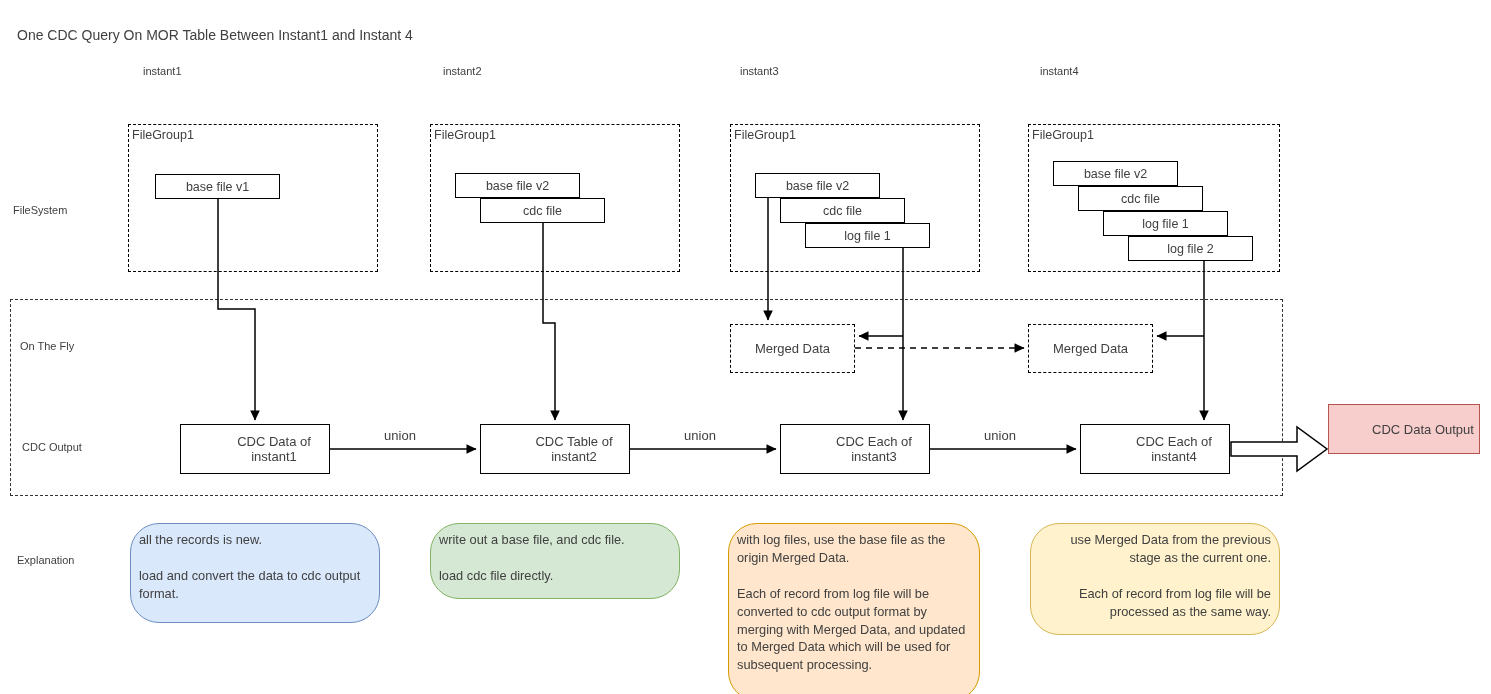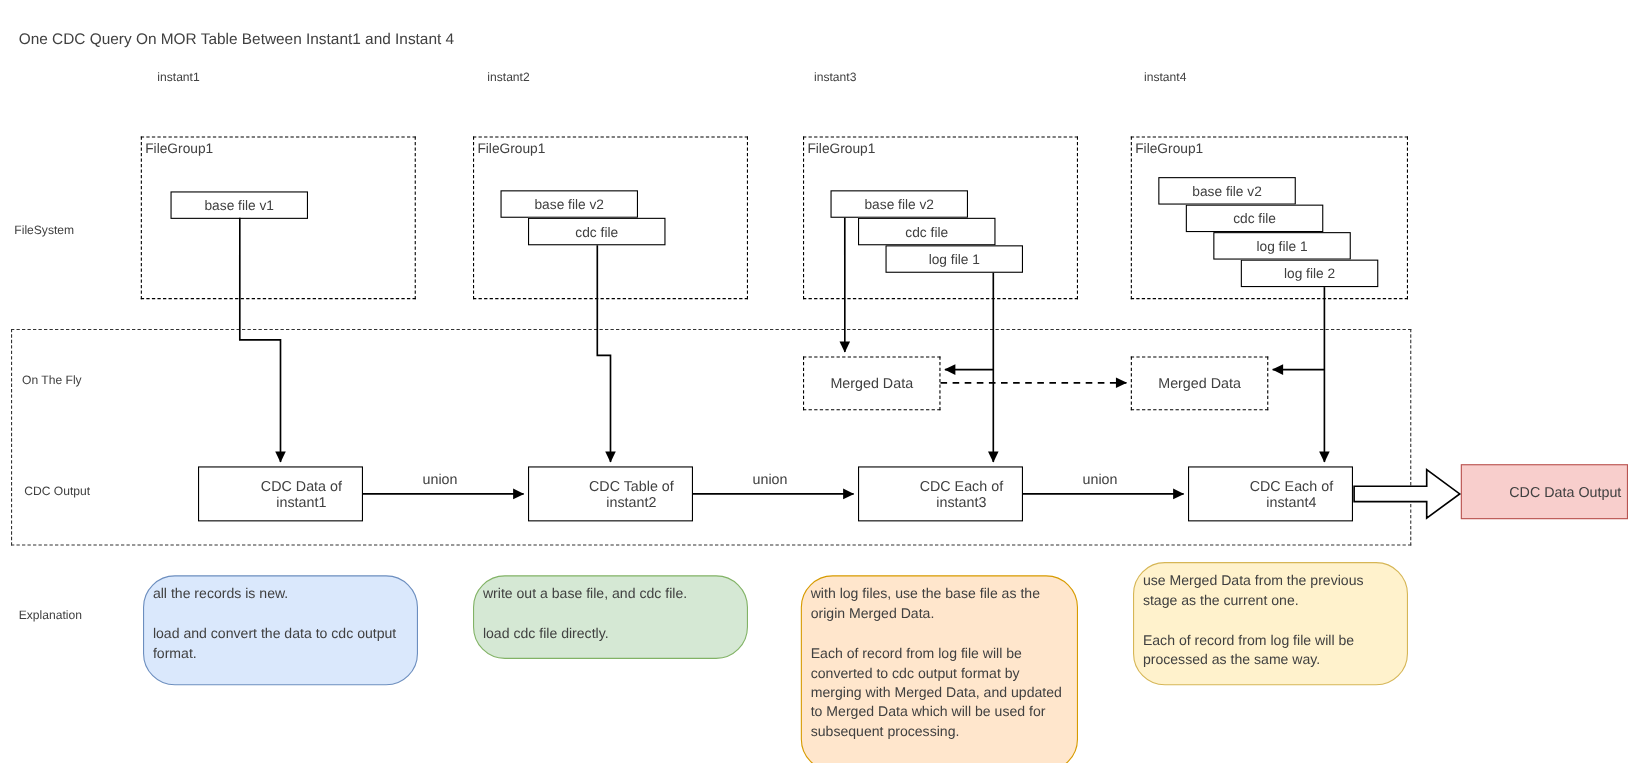--- a/index.html
+++ b/index.html
@@ -87,32 +87,32 @@
 
   <div class="abs node-box" style="left:180px; top:408px; width:150px; height:50px;">CDC Data of instant1</div>
   <div class="abs node-box" style="left:480px; top:408px; width:150px; height:50px;">CDC Table of instant2</div>
   <div class="abs node-box" style="left:780px; top:408px; width:150px; height:50px;">CDC Each of instant3</div>
   <div class="abs node-box" style="left:1080px; top:408px; width:150px; height:50px;">CDC Each of instant4</div>
 
   <div class="abs union-label" style="left:350px; top:412px; width:100px;">union</div>
   <div class="abs union-label" style="left:650px; top:412px; width:100px;">union</div>
   <div class="abs union-label" style="left:950px; top:412px; width:100px;">union</div>
 
-  <div class="abs node-box output-box" style="left:1328px; top:406px; width:152px; height:50px;">CDC Data Output</div>
+  <div class="abs node-box output-box" style="left:1328px; top:388px; width:152px; height:50px;">CDC Data Output</div>
 
   <div class="abs expl expl-blue" style="left:130px; top:507px; width:250px; height:100px;">all the records is new.
 
 load and convert the data to cdc output format.</div>
   <div class="abs expl expl-green" style="left:430px; top:507px; width:250px; height:76px;">write out a base file, and cdc file.
 
 load cdc file directly.</div>
   <div class="abs expl expl-orange" style="left:728px; top:507px; width:252px; height:178px;">with log files, use the base file as the origin Merged Data.
 
 Each of record from log file will be converted to cdc output format by merging with Merged Data, and updated to Merged Data which will be used for subsequent processing.</div>
-  <div class="abs expl expl-yellow" style="left:1030px; top:495px; width:250px; height:112px;">use Merged Data from the previous stage as the current one.
+  <div class="abs expl expl-yellow" style="left:1030px; top:507px; width:250px; height:112px;text-align:right;">use Merged Data from the previous stage as the current one.
 
 Each of record from log file will be processed as the same way.</div>
 
   <svg class="overlay" width="1491" height="694" viewBox="0 0 1491 694">
     <defs>
       <marker id="arw" viewBox="0 0 12 12" refX="10.5" refY="6" markerWidth="12" markerHeight="12" orient="auto" markerUnits="userSpaceOnUse">
         <path d="M1,1.2 L11,6 L1,10.8 z" fill="#000"></path>
       </marker>
     </defs>
 

